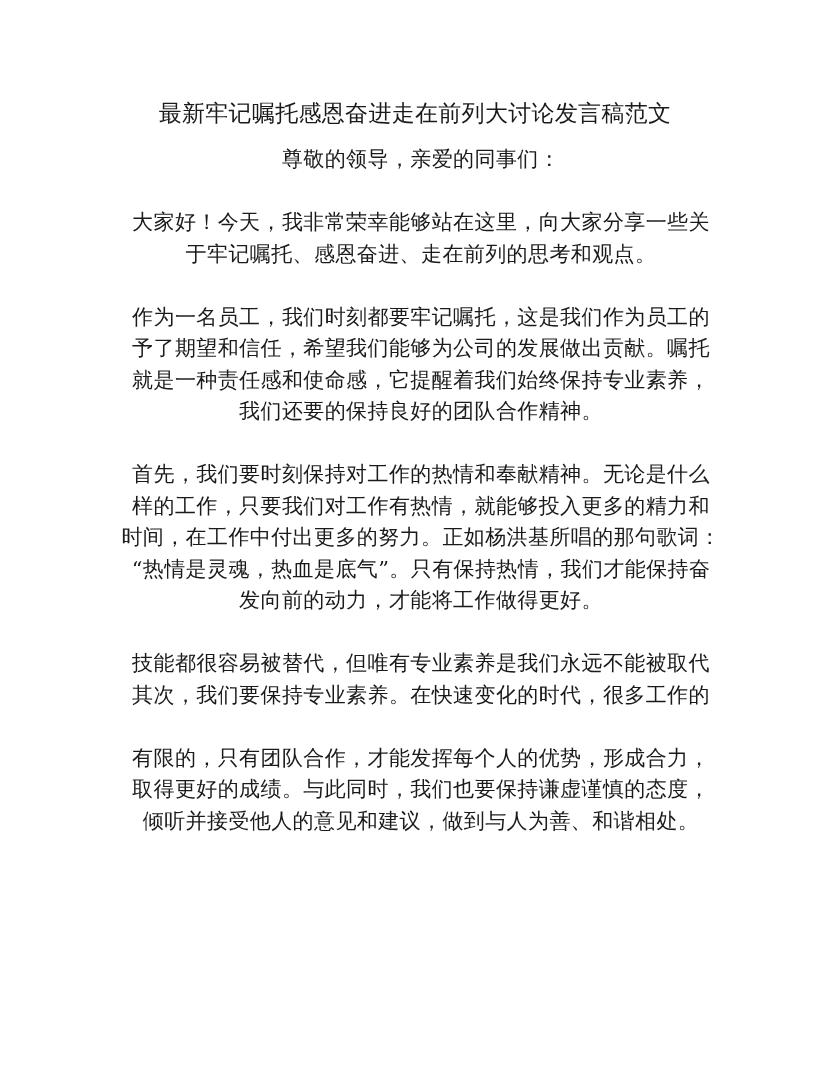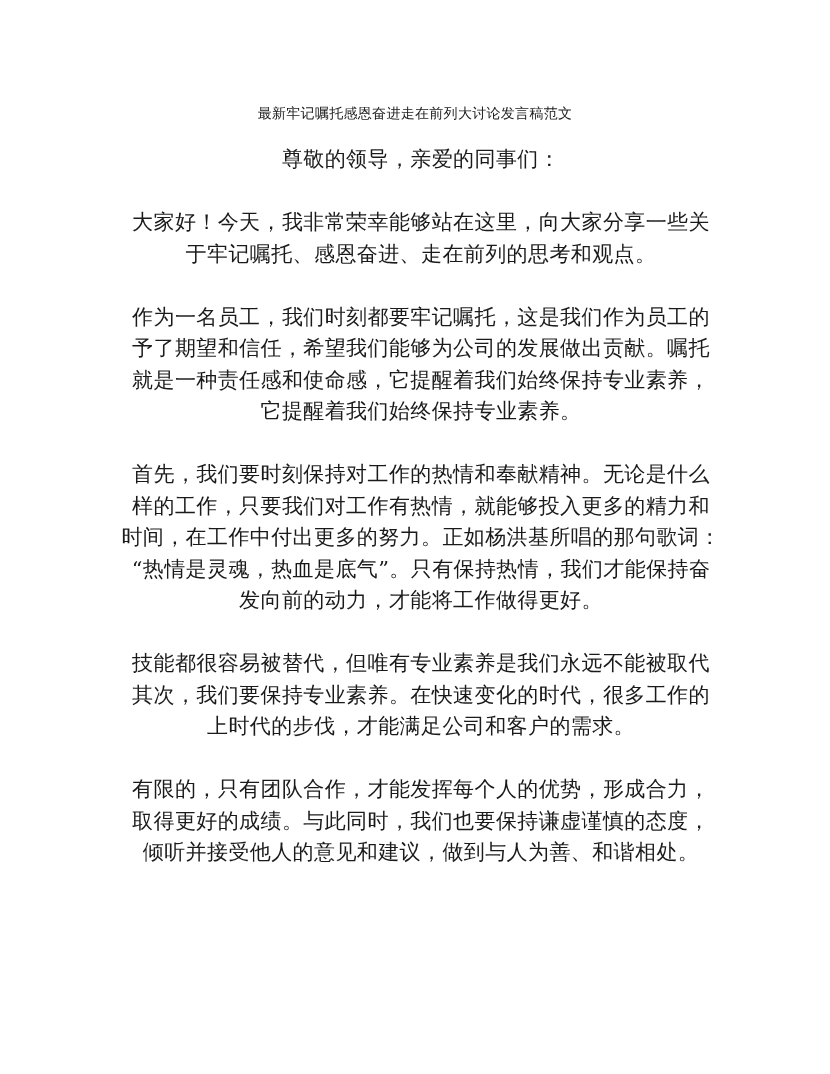--- a/index.html
+++ b/index.html
@@ -22,21 +22,21 @@
       width: 830px;
       height: 1074px;
       background: #ffffff;
     }
     .title {
       position: absolute;
       left: 0;
       width: 830px;
       top: 100px;
       text-align: center;
-      font-size: 14px;
+      font-size: 23px;
       line-height: 26px;
       letter-spacing: 0.3px;
       margin: 0;
       font-weight: normal;
     }
     .body-text {
       position: absolute;
       left: 121px;
       top: 144px;
       width: 600px;
@@ -72,35 +72,34 @@
 
     <p class="para">
       <span class="line">大家好！今天，我非常荣幸能够站在这里，向大家分享一些关</span>
       <span class="line">于牢记嘱托、感恩奋进、走在前列的思考和观点。</span>
     </p>
 
     <p class="para">
       <span class="line">作为一名员工，我们时刻都要牢记嘱托，这是我们作为员工的</span>
       <span class="line">予了期望和信任，希望我们能够为公司的发展做出贡献。嘱托</span>
       <span class="line">就是一种责任感和使命感，它提醒着我们始终保持专业素养，</span>
-      <span class="line">它提醒着我们始终保持专业素养。</span>
+      <span class="line">我们还要的保持良好的团队合作精神。</span>
     </p>
 
     <p class="para">
       <span class="line">首先，我们要时刻保持对工作的热情和奉献精神。无论是什么</span>
       <span class="line">样的工作，只要我们对工作有热情，就能够投入更多的精力和</span>
       <span class="line">时间，在工作中付出更多的努力。正如杨洪基所唱的那句歌词：</span>
       <span class="line">“热情是灵魂，热血是底气”。只有保持热情，我们才能保持奋</span>
       <span class="line">发向前的动力，才能将工作做得更好。</span>
     </p>
 
     <p class="para">
       <span class="line">技能都很容易被替代，但唯有专业素养是我们永远不能被取代</span>
       <span class="line">其次，我们要保持专业素养。在快速变化的时代，很多工作的</span>
-      <span class="line">上时代的步伐，才能满足公司和客户的需求。</span>
     </p>
 
     <p class="para">
       <span class="line">有限的，只有团队合作，才能发挥每个人的优势，形成合力，</span>
       <span class="line">取得更好的成绩。与此同时，我们也要保持谦虚谨慎的态度，</span>
       <span class="line">倾听并接受他人的意见和建议，做到与人为善、和谐相处。</span>
     </p>
   </div>
 </div>
 

